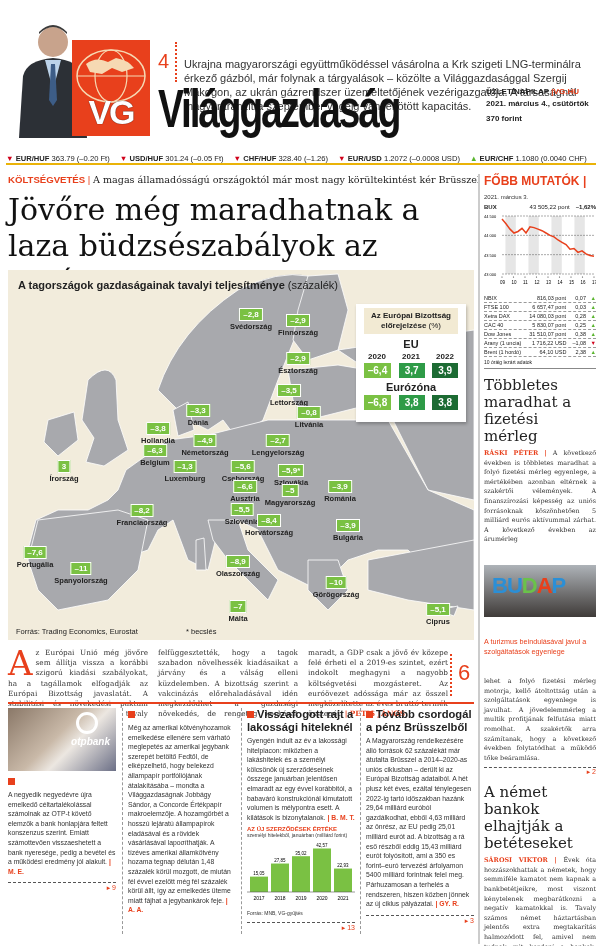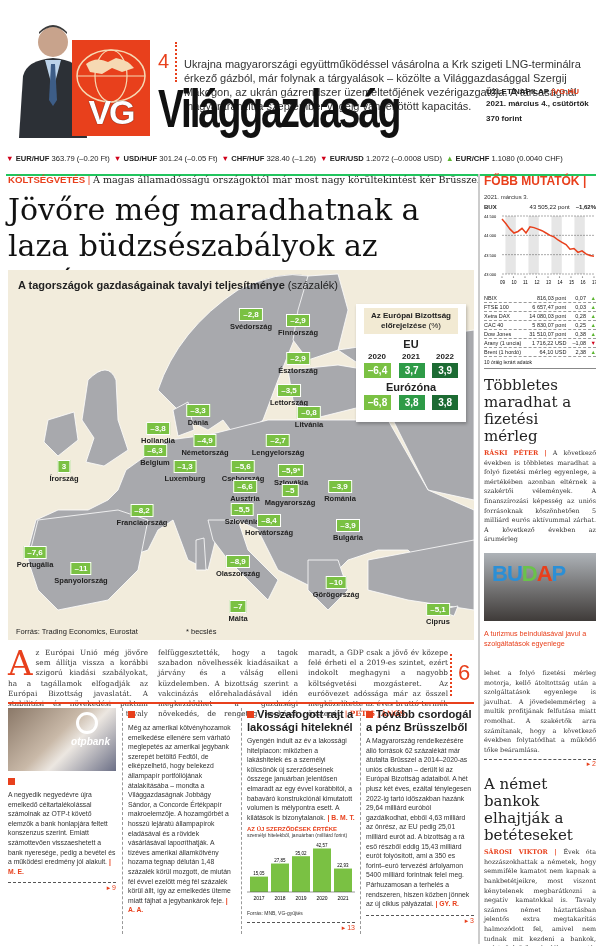--- a/index.html
+++ b/index.html
@@ -11,21 +11,21 @@
 #portrait{left:15px;top:20px;width:75px;height:118px}
 #vg-logo{left:72px;top:40px;width:78px;height:96px;background:#e8401c}
 #vg-logo .vg{position:absolute;left:0;right:0;bottom:4px;text-align:center;color:#fff;font:bold 34px "Liberation Sans",sans-serif;letter-spacing:-2px;text-shadow:0 0 1px #000}
 #teaser-num{left:158px;top:50px;font-size:20px;color:#e8401c}
 #teaser-bar{left:175px;top:42px;height:40px;border-left:2px dotted #e8401c}
 #teaser{left:184px;top:57px;width:412px;font-size:11px;line-height:14px;color:#333}
 #masthead{left:158px;top:78px;font:bold 54px "Liberation Sans",sans-serif;letter-spacing:-3px;color:#111;transform:scaleX(.72);transform-origin:left top;line-height:60px}
 #meta{left:486px;top:86px;font-size:8px;line-height:12px}
 #meta .b{font-weight:bold}
 
-#ticker{left:6px;top:154px;width:590px;display:flex;gap:4px;font-size:7.6px;white-space:nowrap;border-bottom:2px solid #22c55e;padding-bottom:11px}
+#ticker{left:6px;top:154px;width:590px;display:flex;gap:10px;font-size:7.6px;white-space:nowrap;border-bottom:2px solid #eab308;padding-bottom:0}
 .tri-down{color:#d0021b}.tri-up{color:#5ab52e}
 .tk b{font-weight:bold}
 
 #kicker{left:8px;top:174px;font-size:9.6px}
 #kicker .k{color:#e8401c;font-weight:bold}
 #headline{left:8px;top:192px;width:470px;font-size:30px;line-height:36px;color:#111}
 
 #map{left:8px;top:270px;width:466px;height:370px;background:#f2ecdc;overflow:hidden}
 #map svg{position:absolute;left:0;top:0}
 #map-title{left:10px;top:8px;font-size:11px;font-weight:bold;line-height:14px;color:#222}
@@ -67,21 +67,21 @@
 
 #side{left:484px;top:174px;width:112px}
 #side-border{left:478px;top:174px;width:2px;height:770px;background:#ccc}
 #fm-title{font-size:12px;font-weight:bold;color:#e8401c}
 #fm-title span{font-size:6px;color:#333;font-weight:normal}
 .mrow{display:flex;font-size:5.5px;border-bottom:1px dashed #999;padding:1px 0;white-space:nowrap}
 .mrow .n{flex:1}.mrow .v{width:46px;text-align:right}.mrow .p{width:20px;text-align:right}.mrow .ar{width:10px;text-align:right}
 .side-h{font-size:15px;line-height:17px;color:#222;margin:8px 0 4px}
 .side-p{font-size:6.4px;line-height:9.6px;color:#333;text-align:justify}
 .side-p .au{color:#e8401c;font-weight:bold}
-#buda{width:112px;height:68px;background:linear-gradient(180deg,#aeb3b8,#6b6a6a 60%,#3f3b39);position:relative;margin:8px 0}
+#buda{width:112px;height:52px;background:linear-gradient(180deg,#aeb3b8,#6b6a6a 60%,#3f3b39);position:relative;margin:20px 0}
 #buda .w{position:absolute;top:8px;left:8px;font:bold 22px "Liberation Sans",sans-serif;letter-spacing:-1px}
 #buda-cap{font-size:7.2px;line-height:10px;color:#e8401c}
 .sfoot{border-top:1px dashed #555;margin-top:4px;text-align:right;font-size:7px;color:#e8401c}
 </style>
 </head>
 <body>
 
 <div id="portrait" class="abs">
   <svg width="75" height="118" viewBox="0 0 75 118">
     <circle cx="38" cy="22" r="15" fill="#c8a38c"></circle>

